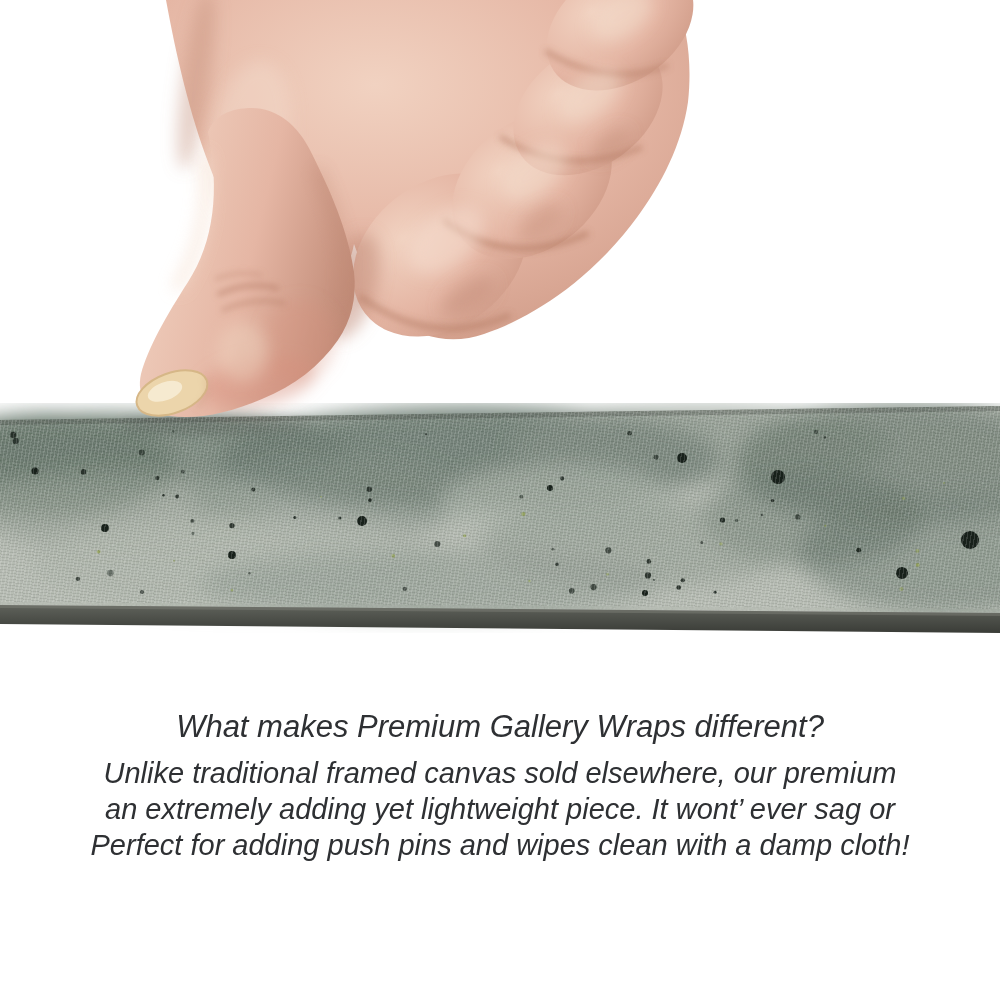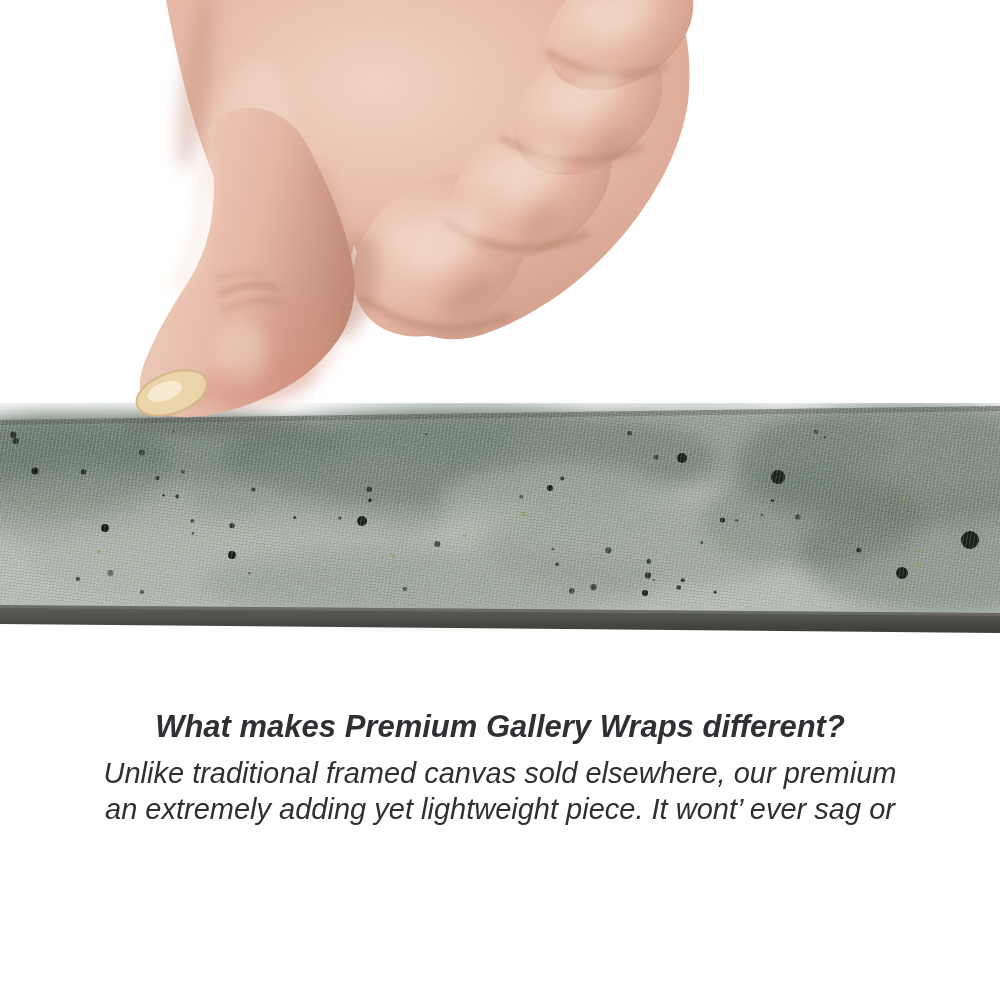--- a/index.html
+++ b/index.html
@@ -23,21 +23,21 @@
 
   
   .hand{position:absolute;top:0;left:0;display:block;}
 
   
   .caption{
     position:absolute;top:706px;left:0;width:1000px;
     text-align:center;color:var(--text,#2e3033);font-style:italic;
   }
   .caption .heading{
-    font-size:31px;line-height:42px;font-weight:700;margin:0 0 7px 0;white-space:nowrap;
+    font-size:31px;line-height:42px;font-weight:400;margin:0 0 7px 0;white-space:nowrap;
   }
   .caption .line{
     font-size:29px;line-height:36px;font-weight:400;white-space:nowrap;
   }
 </style>
 </head>
 <body>
 
 <div class="stage">
 
@@ -251,14 +251,15 @@
       <ellipse cx="172" cy="393" rx="37" ry="20" style="fill:var(--nail,#ecd5ab);stroke:var(--nail-edge,#d6b787)" stroke-width="2"></ellipse>
       <ellipse cx="166" cy="389" rx="18" ry="9" fill="#f8edd6" opacity=".85"></ellipse>
     </g>
     <path d="M205,378 Q212,396 196,408" fill="none" stroke="#cf9f82" stroke-width="3" filter="url(#b3)" opacity=".5"></path>
   </svg>
 
   <div class="caption">
     <h1 class="heading">What makes Premium Gallery Wraps different?</h1>
     <div class="line">Unlike traditional framed canvas sold elsewhere, our premium</div>
     <div class="line">an extremely adding yet lightweight piece. It wont’ ever sag or</div>
+    <div class="line">Perfect for adding push pins and wipes clean with a damp cloth!</div>
   </div>
 </div>
 
 </body></html>

